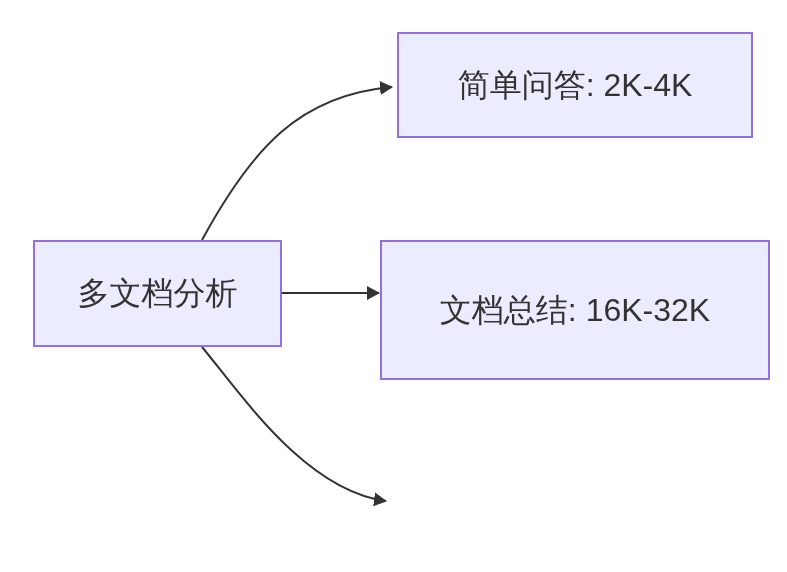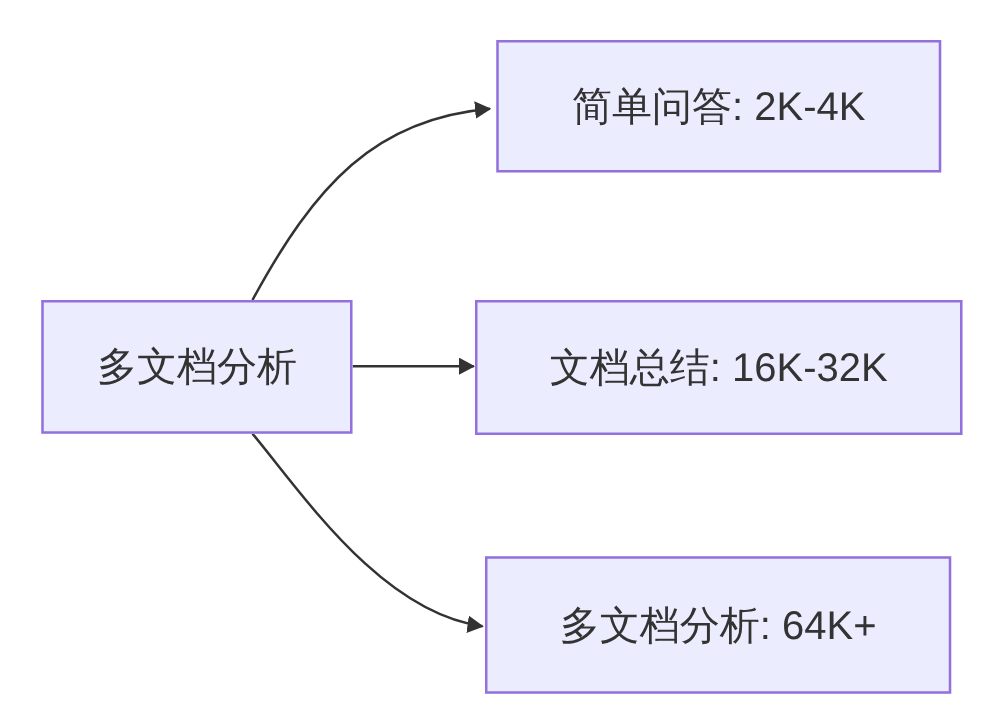--- a/index.html
+++ b/index.html
@@ -37,21 +37,21 @@
     justify-content: center;
     background: var(--node-fill);
     border: 2px solid var(--node-border);
     color: var(--text);
     font-size: 32px;
     line-height: 1.15;
     white-space: nowrap;
   }
   .node-task-type   { left: 33px;  top: 240px; width: 249px; height: 107px; }
   .node-simple-qa   { left: 397px; top: 32px;  width: 356px; height: 106px; }
-  .node-doc-summary { left: 380px; top: 240px; width: 390px; height: 108px; }
+  .node-doc-summary { left: 380px; top: 240px; width: 390px; height: 140px; }
   .node-multi-doc   { left: 388px; top: 445px; width: 373px; height: 110px; }
 </style>
 </head>
 <body>
 
 <div class="canvas">
 
   <svg class="edges-layer" viewBox="0 0 787 572" xmlns="http://www.w3.org/2000/svg">
     <defs>
       <marker id="arrow" markerUnits="userSpaceOnUse" viewBox="0 0 13 14" markerWidth="13" markerHeight="14" refX="12" refY="7" orient="auto">
@@ -68,17 +68,14 @@
   </div>
 
   <div class="node node-simple-qa">
     <span>简单问答: 2K-4K</span>
   </div>
 
   <div class="node node-doc-summary">
     <span>文档总结: 16K-32K</span>
   </div>
 
-  <div class="node node-multi-doc">
-    <span>多文档分析: 64K+</span>
-  </div>
 
 </div>
 
 </body></html>

